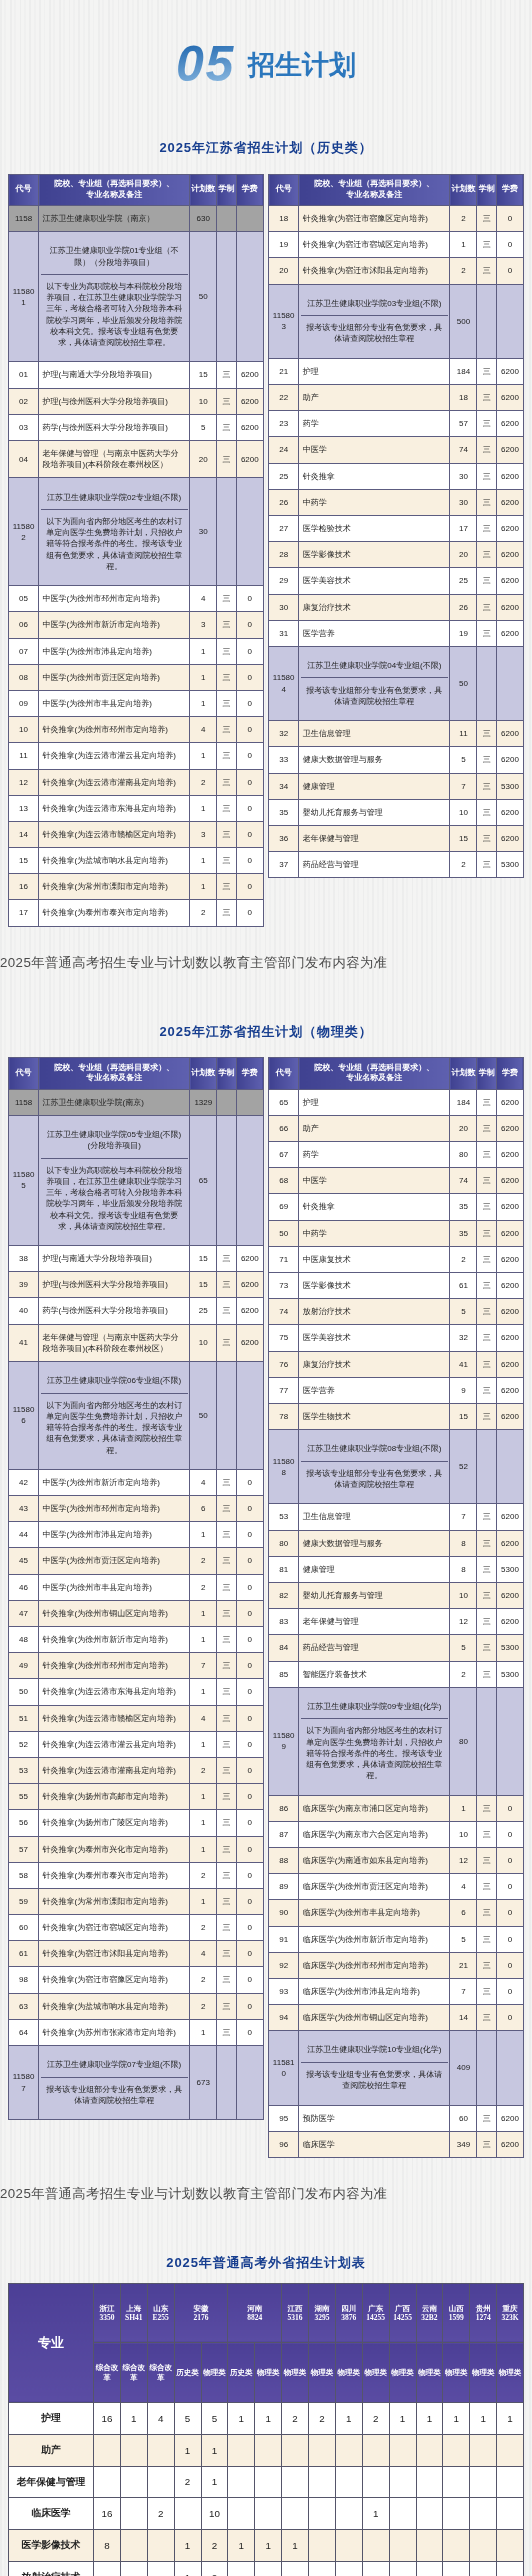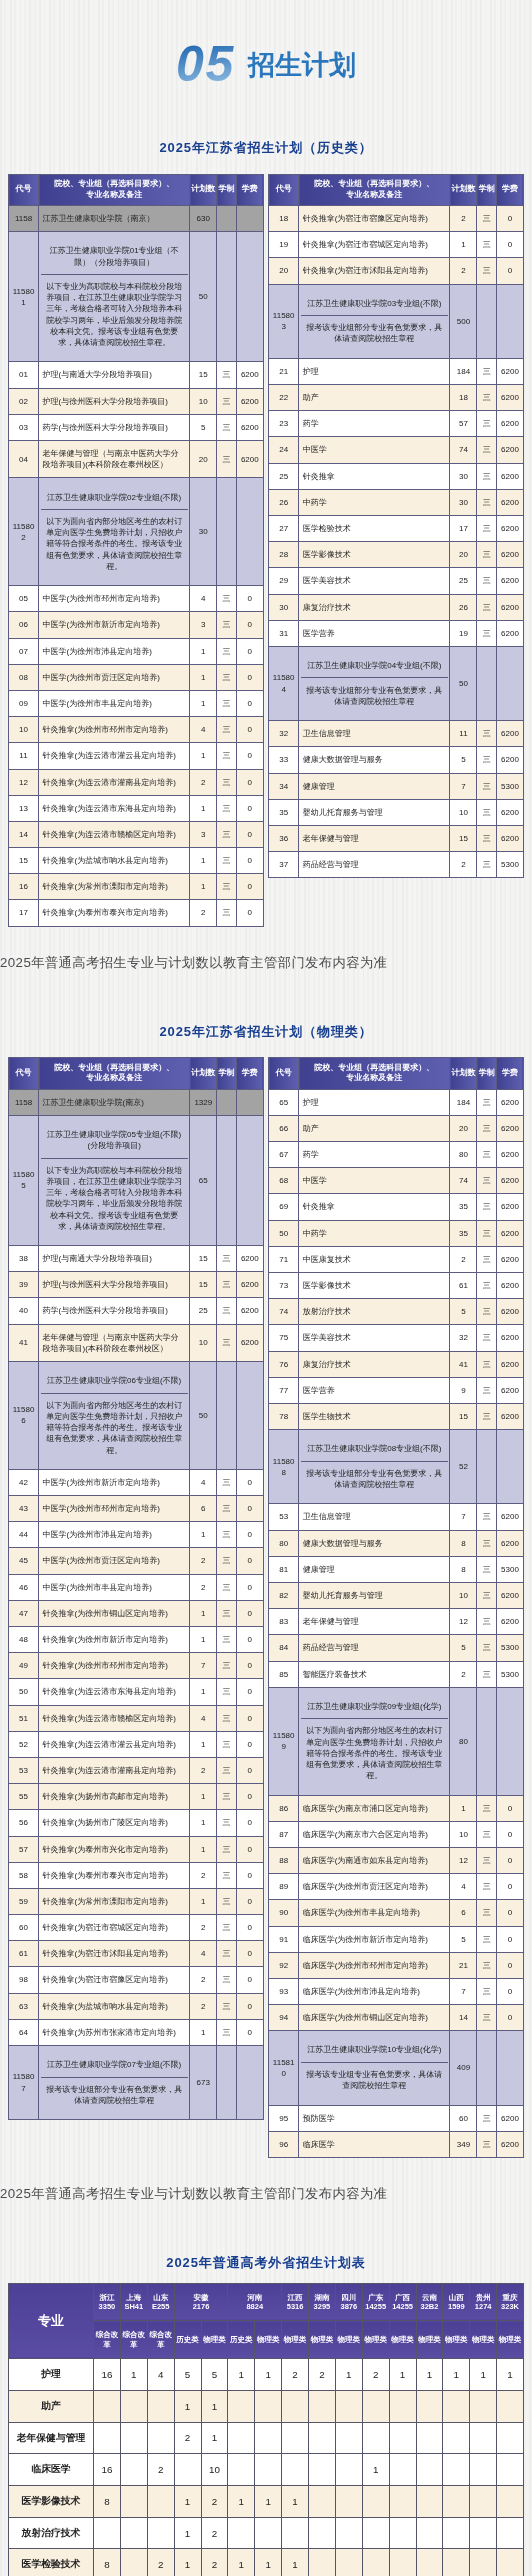--- a/index.html
+++ b/index.html
@@ -39,21 +39,21 @@
   .row-group td{background:#c7c7e0;}
   td.grpcell{padding:0;text-align:left;}
   .grp-name{padding:6.2px 3.5px;border-bottom:0.9px solid #5c5c80;}
   .grp-note{padding:6.2px 3.5px;}
   .caption{text-align:left;font-size:13.3px;color:#4b4b4b;margin:21px 0 51px;letter-spacing:0.4px;}
   
   table.outtable{border-collapse:collapse;table-layout:fixed;width:516px;margin:5.3px auto 0;background:#fff;}
   table.outtable th, table.outtable td{border:0.9px solid #55556a;}
   table.outtable thead th{
     background:linear-gradient(180deg,#4c3f96,#5a4ca3);
-    color:#fff;font-weight:bold;font-size:7.5px;line-height:1.25;padding:9px 0;
+    color:#fff;font-weight:bold;font-size:7.5px;line-height:1.25;padding:20px 0;font-family:Liberation Serif, serif;
   }
   table.outtable thead th.majorhead{font-size:13px;}
   table.outtable td{font-size:9.8px;text-align:center;padding:9px 0;}
   table.outtable td.majorname{font-weight:bold;font-size:9.8px;padding:9px 0.9px;line-height:1.3;}
   .o-white td{background:#ffffff;}
   .o-cream td{background:#f9f0e0;}
   .prov-code{font-weight:bold;}
 </style>
 </head>
 <body>

